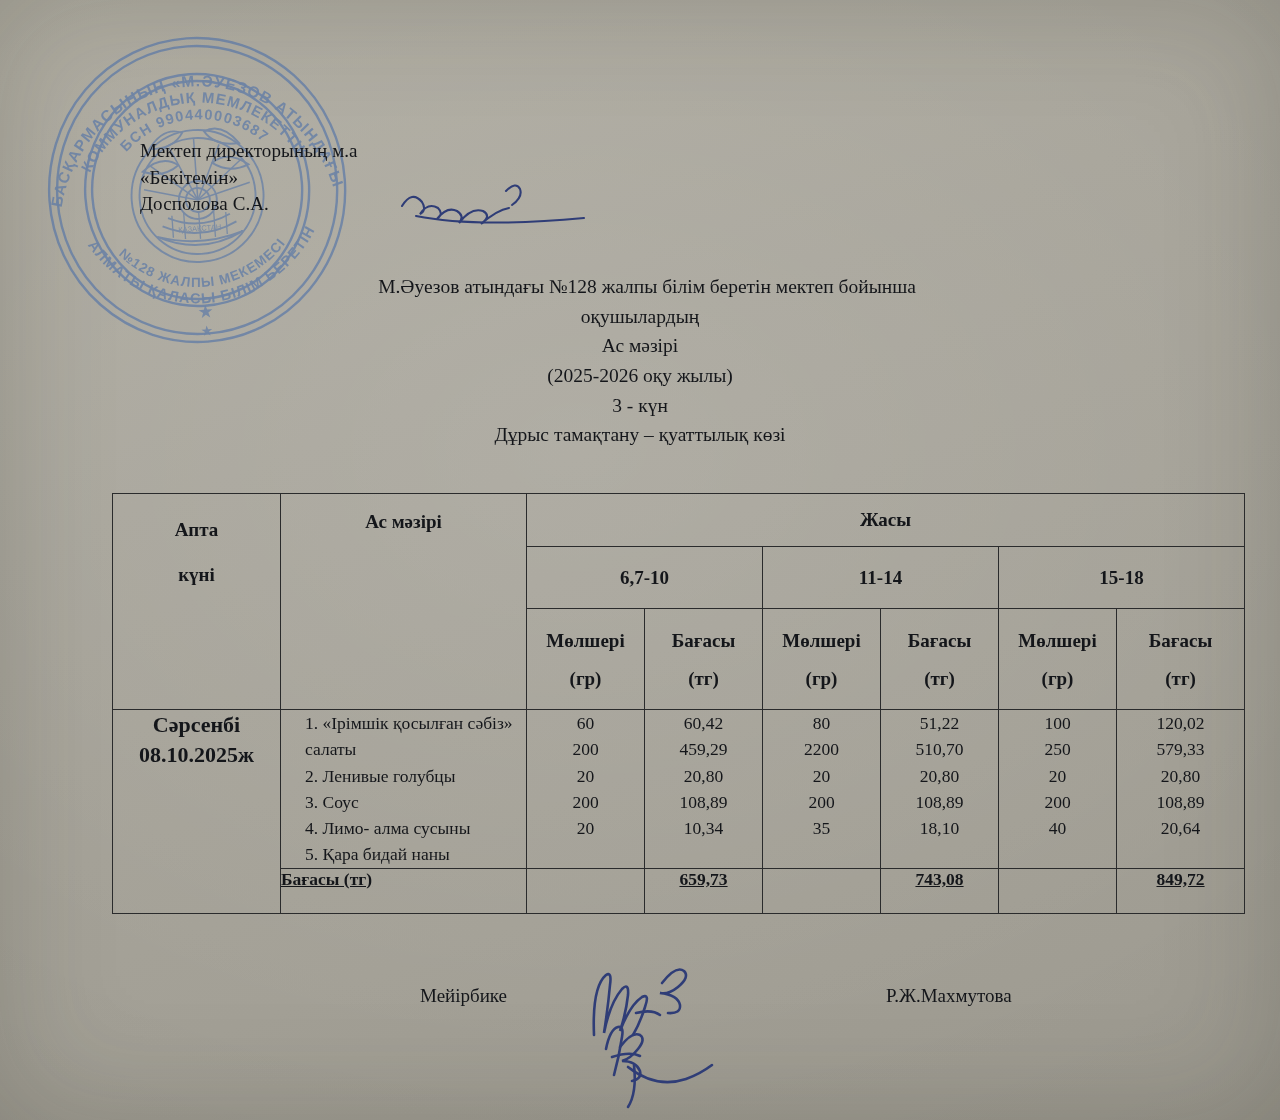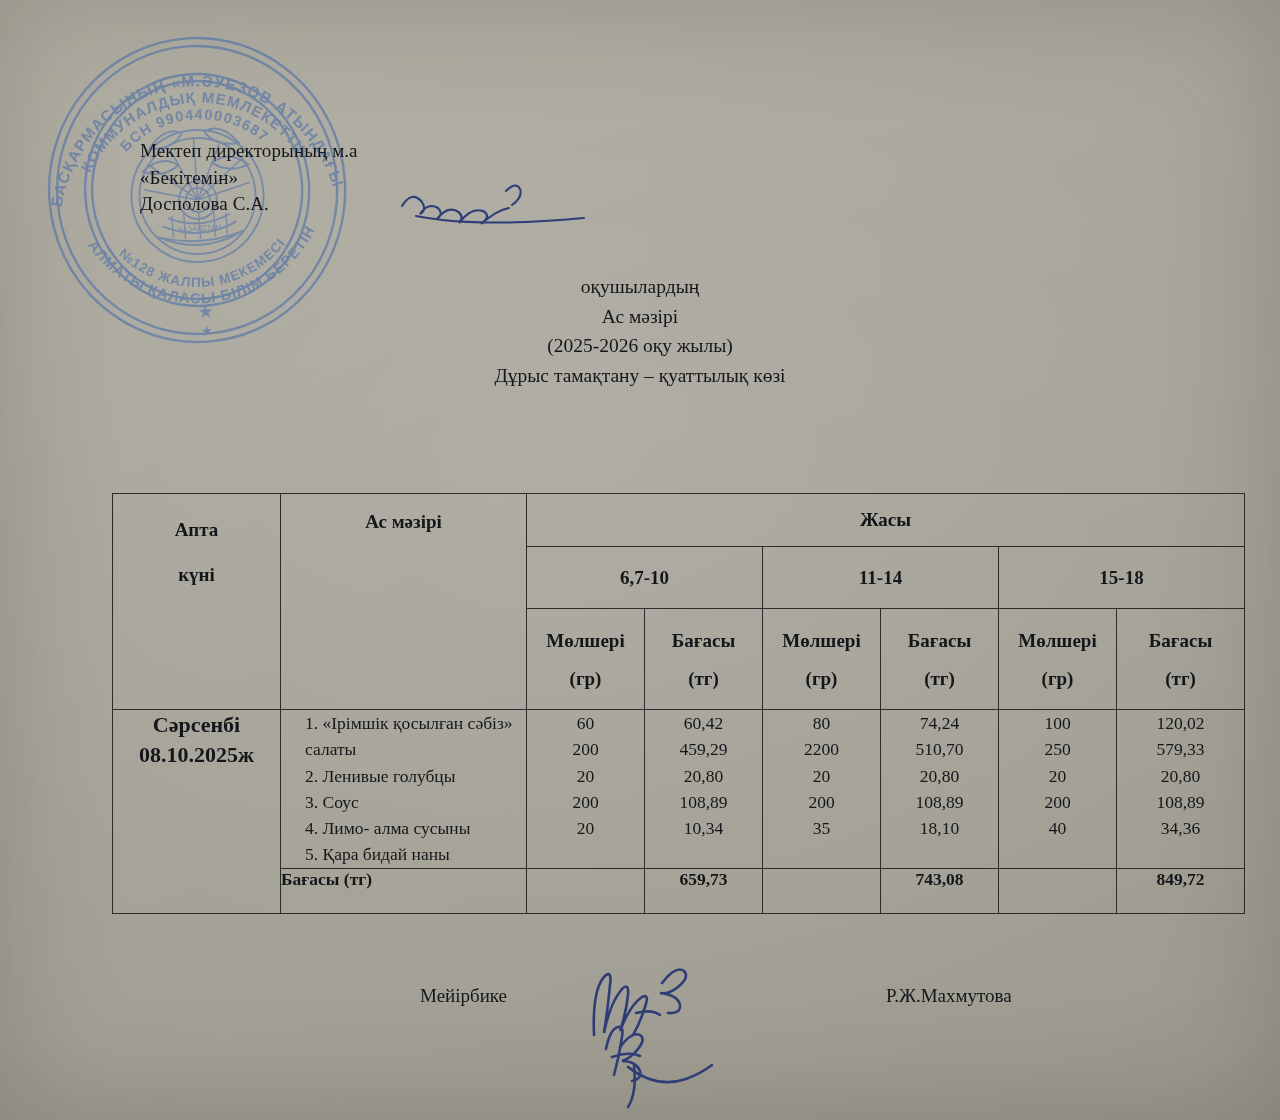--- a/index.html
+++ b/index.html
@@ -165,20 +165,21 @@
     font-size: 17.5px;
     line-height: 1.50;
     padding: 13px 4px 10px 4px;
   }
   td.num-cell span { display: block; }
 
   tr.total-row td {
     font-size: 17.5px;
     font-weight: bold;
     height: 44px;
+    text-decoration: underline;
   }
   td.total-label {
     padding: 9px 6px 9px 8px;
     font-weight: bold;
   }
   td.total-val {
     text-align: center;
     padding: 9px 4px;
     font-weight: bold;
   }
@@ -311,23 +312,25 @@
     <svg viewBox="0 0 190 60" xmlns="http://www.w3.org/2000/svg">
       <g fill="none" stroke="#2f3d77" stroke-width="2.1" stroke-linecap="round">
         <path d="M 4,30 q 10,-16 20,-4 q 5,8 -2,12 q 8,-12 18,-6 q 6,6 -1,11 q 10,-13 20,-8 q 8,5 2,12 q 12,-16 24,-12 q 9,5 -2,13 q 16,-14 28,-16"></path>
         <path d="M 108,15 q 10,-10 14,-2 q 3,8 -8,16"></path>
         <path d="M 18,40 q 60,12 168,2"></path>
       </g>
     </svg>
   </div>
 
   <div class="title-block">
+    <span class="ln ln-1">М.Әуезов атындағы №128 жалпы білім беретін мектеп бойынша</span>
     <span class="ln">оқушылардың</span>
     <span class="ln">Ас мәзірі</span>
     <span class="ln">(2025-2026 оқу жылы)</span>
+    <span class="ln">3 - күн</span>
     <span class="ln">Дұрыс тамақтану – қуаттылық көзі</span>
   </div>
 
   <div class="table-wrap">
     <table class="menu">
       <colgroup>
         <col style="width:168px">
           <col style="width:246px">
         <col style="width:118px">
           <col style="width:118px">
@@ -429,39 +432,39 @@
             <span>10,34</span>
           </td>
           <td class="num-cell">
             <span>80</span>
             <span>2200</span>
             <span>20</span>
             <span>200</span>
             <span>35</span>
           </td>
           <td class="num-cell">
-            <span>74,24</span>
+            <span>51,22</span>
             <span>510,70</span>
             <span>20,80</span>
             <span>108,89</span>
             <span>18,10</span>
           </td>
           <td class="num-cell">
             <span>100</span>
             <span>250</span>
             <span>20</span>
             <span>200</span>
             <span>40</span>
           </td>
           <td class="num-cell">
             <span>120,02</span>
             <span>579,33</span>
             <span>20,80</span>
             <span>108,89</span>
-            <span>34,36</span>
+            <span>20,64</span>
           </td>
         </tr>
         <tr class="total-row">
           <td class="total-label">Бағасы (тг)</td>
           <td class="total-blank"></td>
           <td class="total-val">659,73</td>
           <td class="total-blank"></td>
           <td class="total-val">743,08</td>
           <td class="total-blank"></td>
           <td class="total-val">849,72</td>

